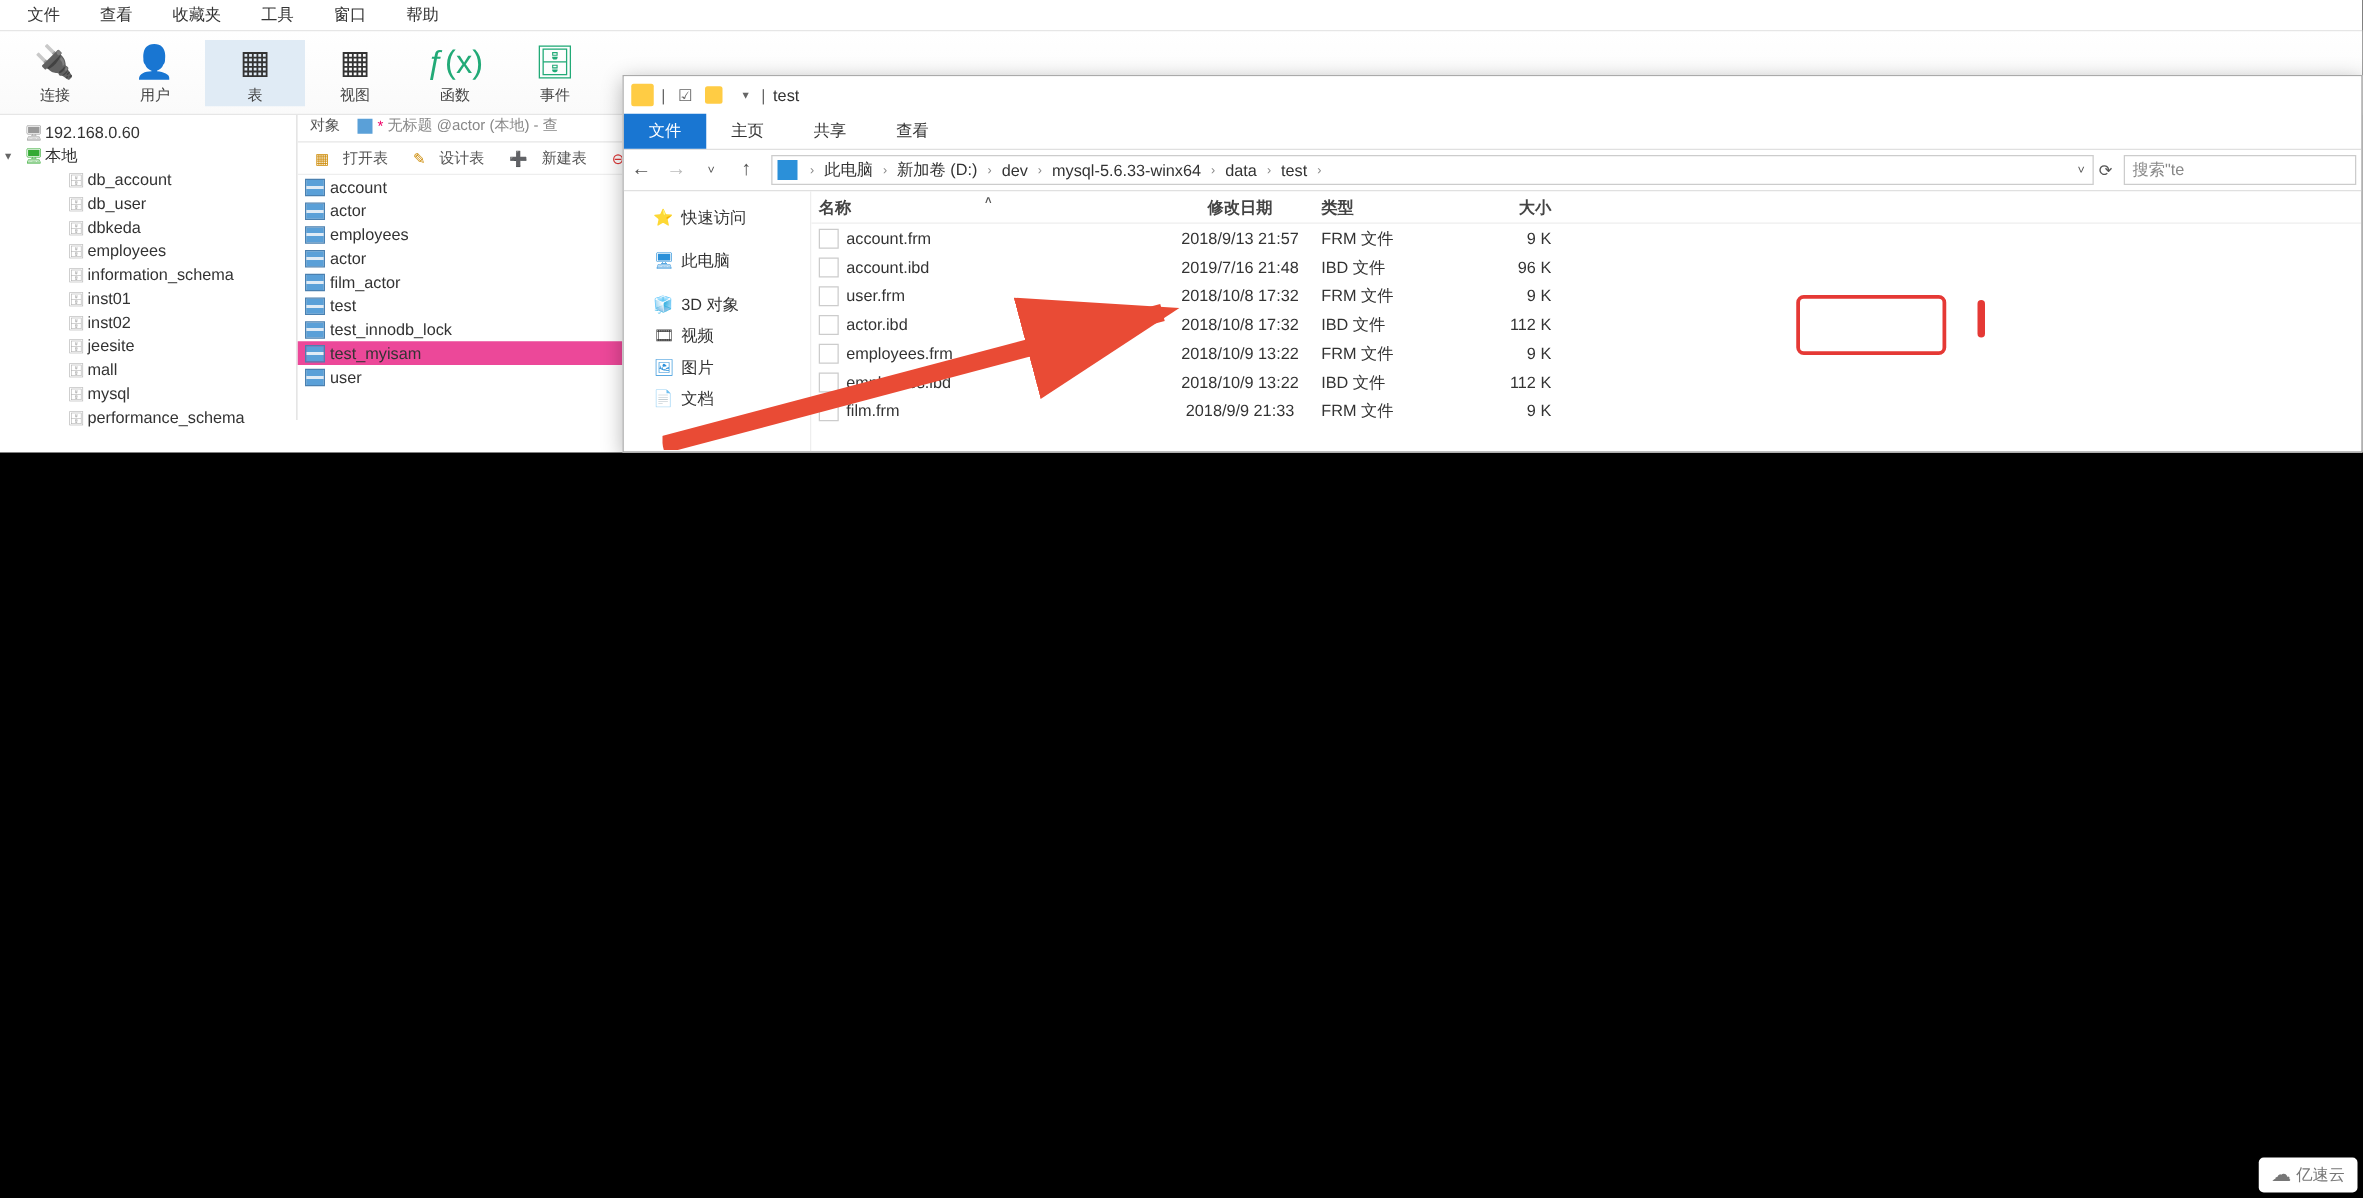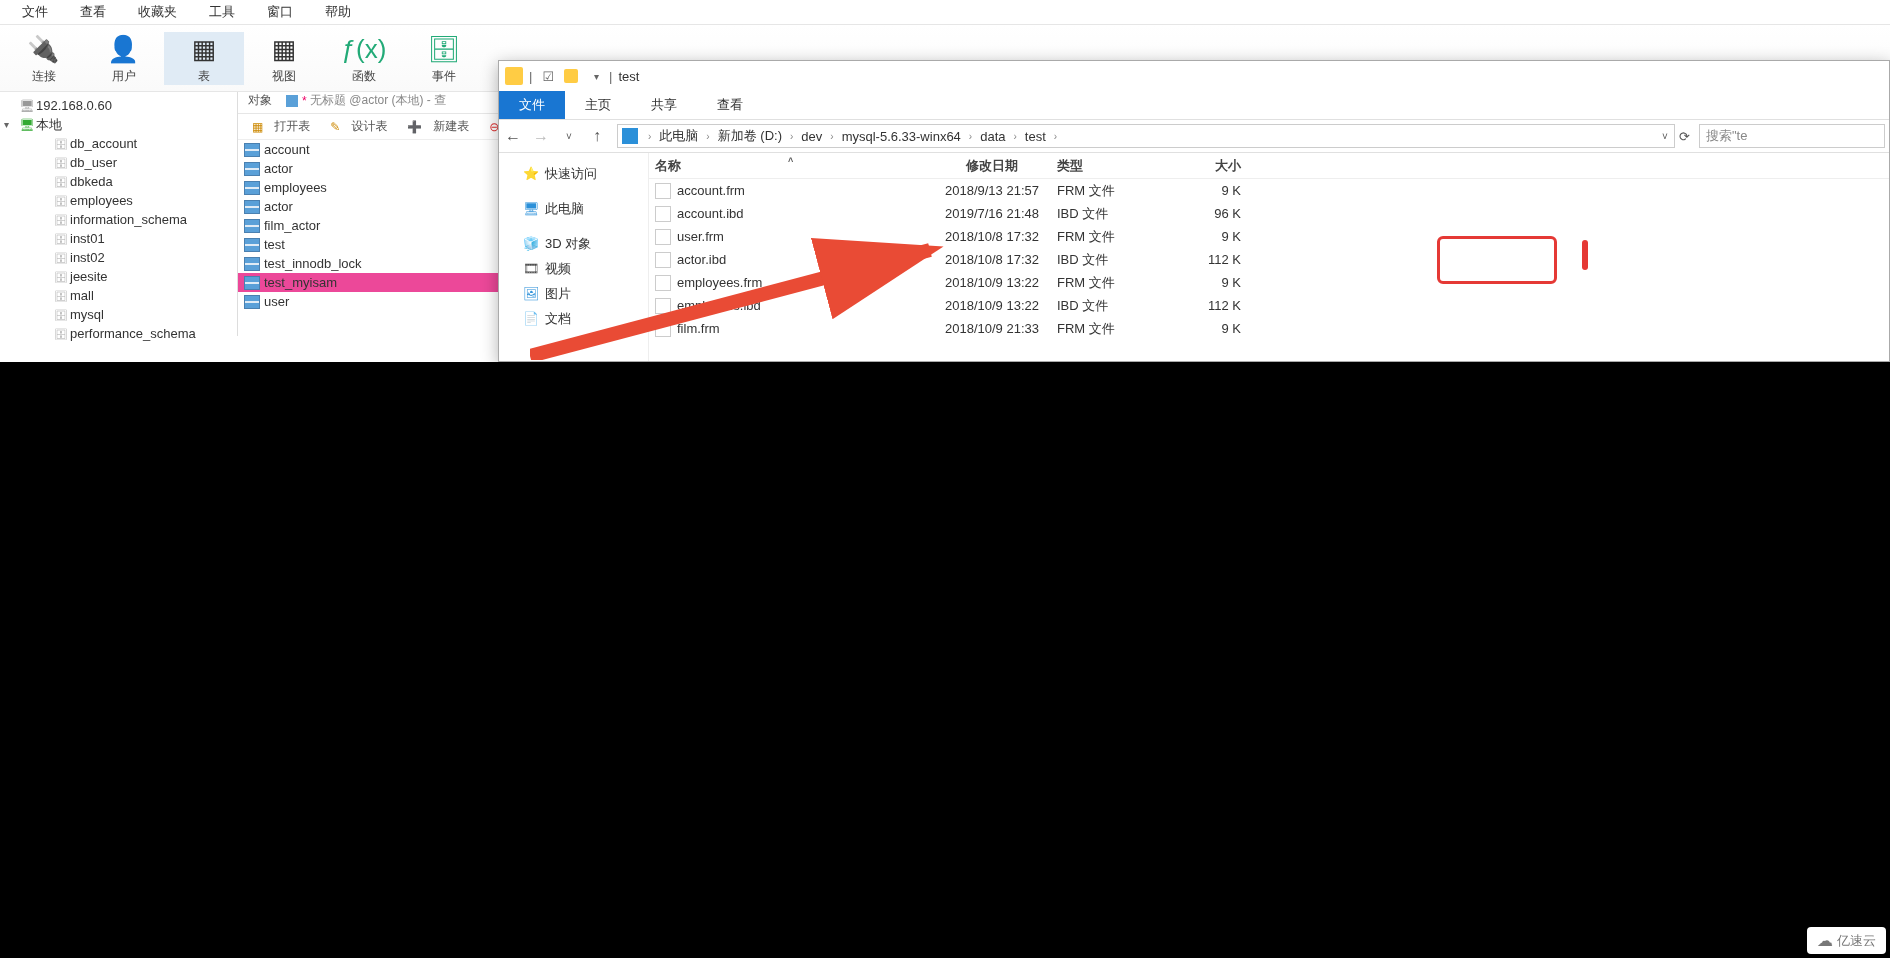--- a/index.html
+++ b/index.html
@@ -369,21 +369,21 @@
             </div>
     <div class="c-date">2018/10/9 13:22</div>
             <div class="c-type">IBD 文件</div>
             <div class="c-size">112 K</div>
           </div>
           <div class="row">
     <div class="c-name">
               <span class="fi"></span>
               <span>film.frm</span>
             </div>
-    <div class="c-date">2018/10/9 21:33</div>
+    <div class="c-date">2018/9/9 21:33</div>
             <div class="c-type">FRM 文件</div>
             <div class="c-size">9 K</div>
           </div>
         </div>
     </div>
   </div>
 </div>
 
 <div class="hlbox" style="left:1437px; top:236px; width:120px; height:48px;"></div>
 <div class="mark" style="left:1582px; top:240px;"></div>

